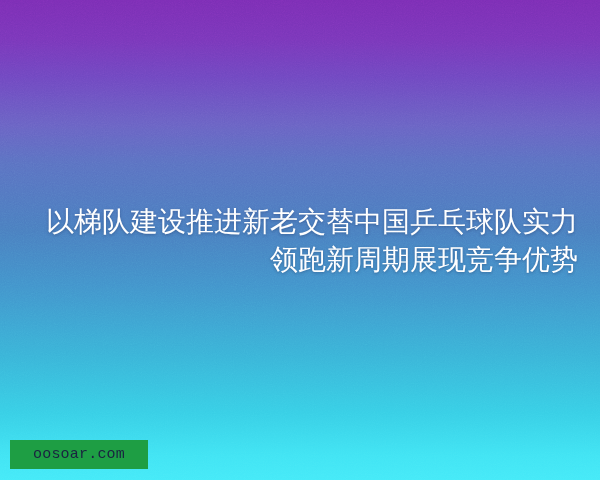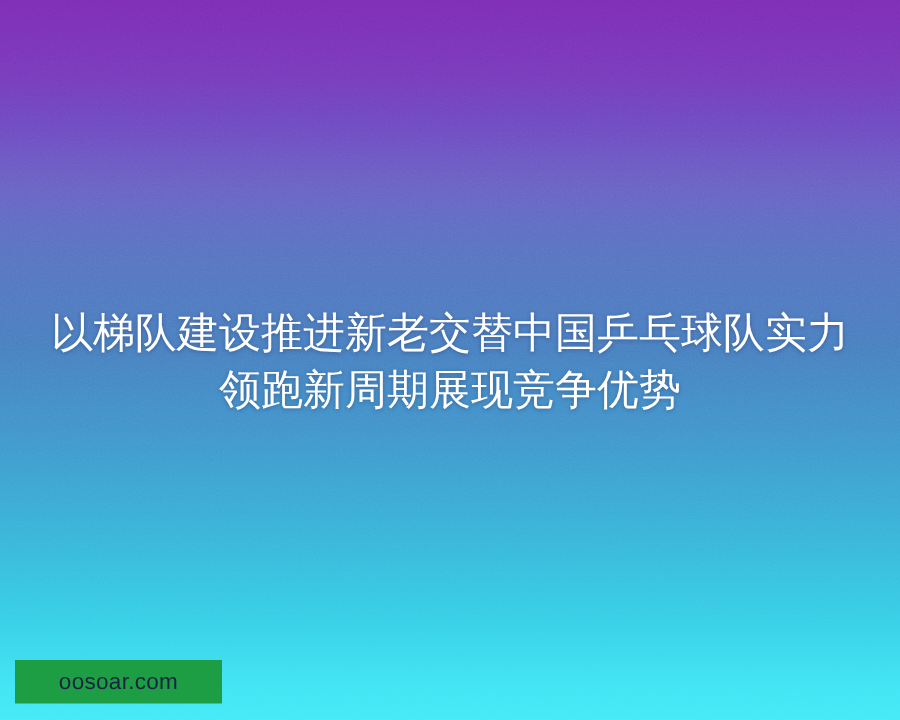--- a/index.html
+++ b/index.html
@@ -40,21 +40,21 @@
     pointer-events: none;
     opacity: 0.16;
     mix-blend-mode: overlay;
   }
 
   #title-block {
     position: absolute;
     left: 0;
     right: 0;
     top: 203px;
-    text-align: center;
+    text-align: right;
     padding: 0 22px;
     box-sizing: border-box;
   }
 
   #title-text {
     display: block;
     color: #ffffff;
     font-family: "Liberation Sans", "DejaVu Sans", sans-serif;
     font-size: 28px;
     line-height: 38px;
@@ -73,21 +73,21 @@
     height: 29px;
     background: #1e9e44;
     display: flex;
     align-items: center;
     justify-content: center;
     box-sizing: border-box;
   }
 
   #watermark-label {
     color: #1a2340;
-    font-family: Liberation Sans, sans-serif;
+    font-family: Liberation Mono, monospace;
     font-size: 15px;
     line-height: 15px;
     letter-spacing: 0.2px;
     white-space: nowrap;
   }
 </style>
 </head>
 <body>
 
 <div id="poster">

